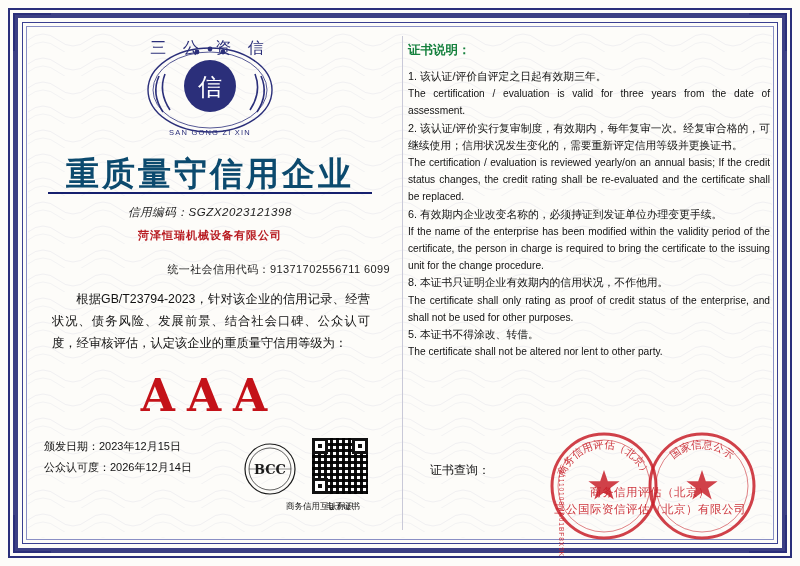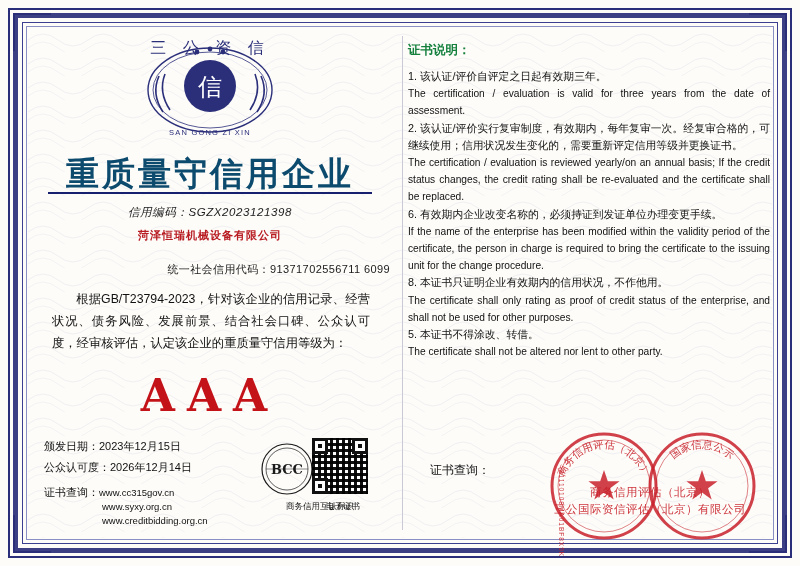--- a/index.html
+++ b/index.html
@@ -177,21 +177,21 @@
     position: absolute;
     left: 14px; top: 455px;
     width: 200px;
     font-size: 9.5px;
     line-height: 14px;
     color: #111;
   }
   .query-block .qlabel { font-size: 11px; }
   .bcc-seal {
     position: absolute;
-    left: 230px; top: 412px;
+    left: 213px; top: 412px;
     width: 54px; height: 54px;
   }
   .qr {
     position: absolute;
     left: 282px; top: 408px;
     width: 56px; height: 56px;
     background:
       repeating-linear-gradient(0deg, #111 0 3px, #fff 3px 6px),
       repeating-linear-gradient(90deg, #111 0 3px, #fff 3px 6px);
     background-blend-mode: multiply;
@@ -384,27 +384,20 @@
 
       <div class="issue-block">
         <div>
           <span>颁发日期：</span><span>2023年12月15日</span>
         </div>
         <div>
           <span>公众认可度：</span><span>2026年12月14日</span>
         </div>
       </div>
 
-      <div class="query-block">
-        <div>
-          <span class="qlabel">证书查询：</span><span>www.cc315gov.cn</span>
-        </div>
-        <div style="padding-left:58px">www.syxy.org.cn</div>
-        <div style="padding-left:58px">www.creditbidding.org.cn</div>
-      </div>
 
       <div class="bcc-seal">
         <svg width="54" height="54" viewBox="0 0 54 54">
           <circle cx="27" cy="27" r="25" fill="none" stroke="#1b1b1b" stroke-width="1.2"></circle>
           <circle cx="27" cy="27" r="21" fill="none" stroke="#1b1b1b" stroke-width="0.7"></circle>
           <path d="M6 27 h42" stroke="#1b1b1b" stroke-width="0.5"></path>
           <text x="27" y="32" text-anchor="middle" font-family="DejaVu Serif, serif" font-size="13" font-weight="bold" fill="#1b1b1b">BCC</text>
         </svg>
       </div>
 

